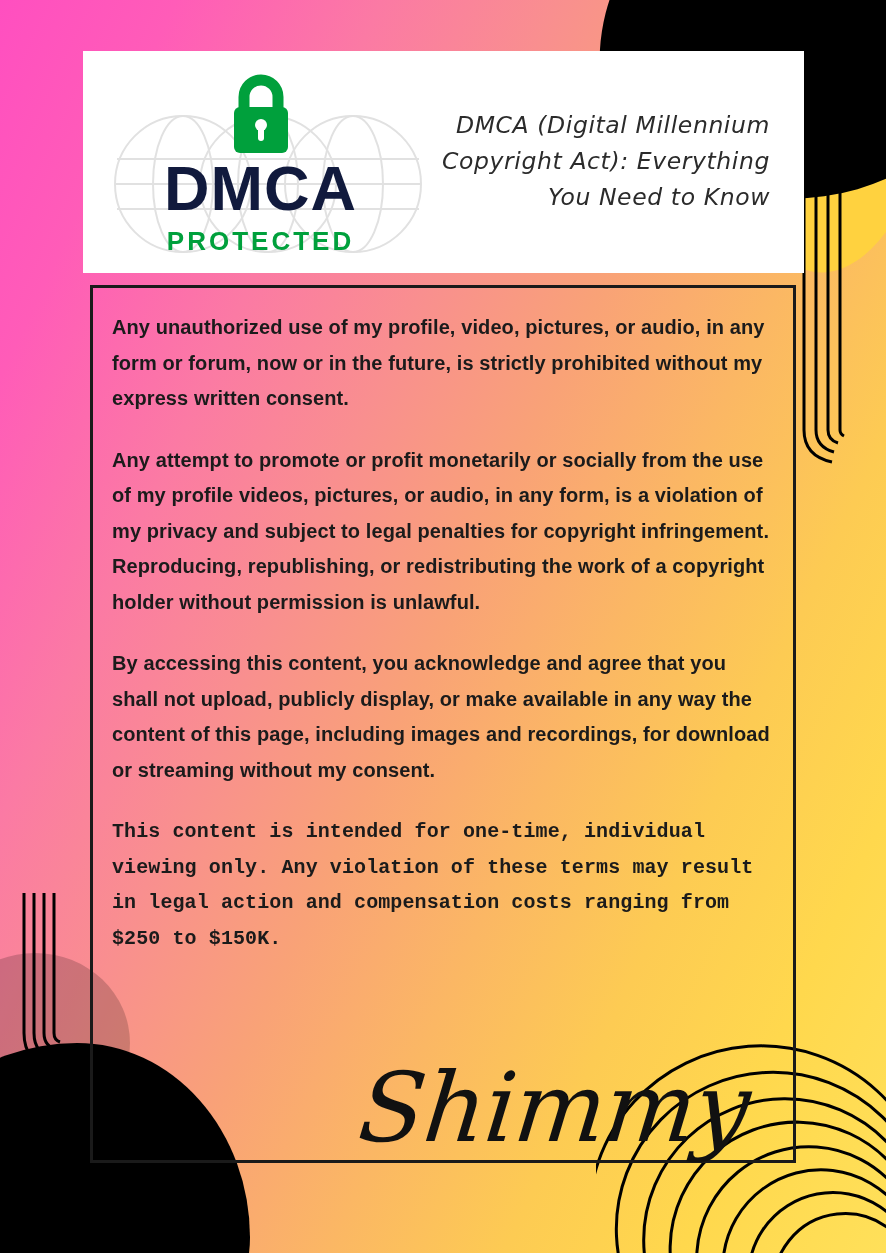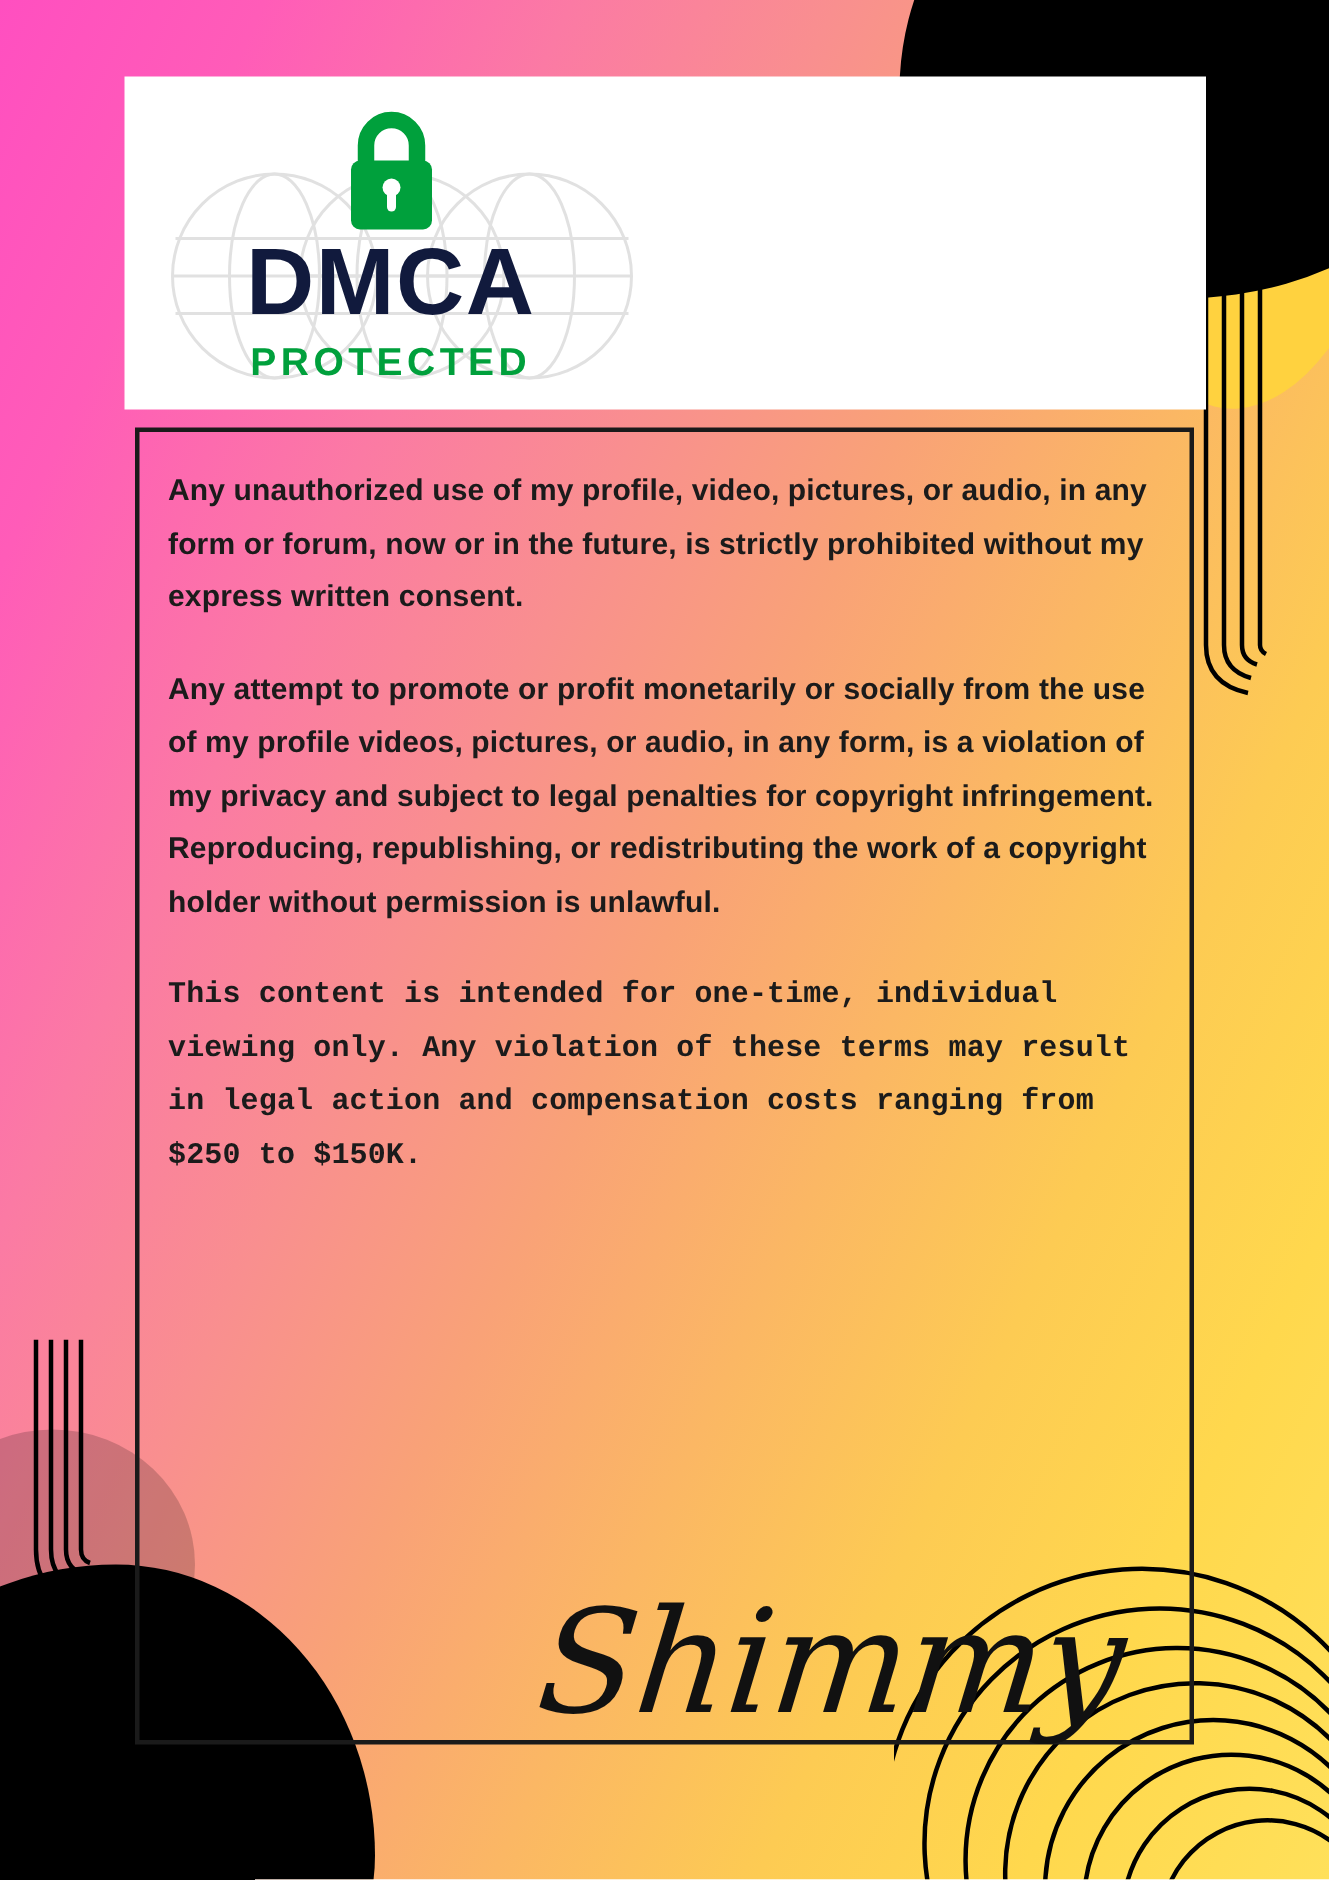--- a/index.html
+++ b/index.html
@@ -230,25 +230,27 @@
         <path d="M20,36 V24 a17,17 0 0 1 34,0 V36" fill="none" stroke="#00a03c" stroke-width="11"></path>
         <rect x="10" y="34" width="54" height="46" rx="6" fill="#00a03c"></rect>
         <circle cx="37" cy="52" r="6" fill="#ffffff"></circle>
         <rect x="34" y="54" width="6" height="14" rx="3" fill="#ffffff"></rect>
       </svg>
 
       <div class="dmca-word">DMCA</div>
       <div class="protected-word">PROTECTED</div>
     </div>
 
+    <div class="header-right">DMCA (Digital Millennium Copyright Act): Everything You Need to Know</div>
   </div>
 
   <div class="body-box"></div>
 
   <div class="body-text">
     <p>Any unauthorized use of my profile, video, pictures, or audio, in any form or forum, now or in the future, is strictly prohibited without my express written consent.</p>
     <p>Any attempt to promote or profit monetarily or socially from the use of my profile videos, pictures, or audio, in any form, is a violation of my privacy and subject to legal penalties for copyright infringement. Reproducing, republishing, or redistributing the work of a copyright holder without permission is unlawful.</p>
+    <p>By accessing this content, you acknowledge and agree that you shall not upload, publicly display, or make available in any way the content of this page, including images and recordings, for download or streaming without my consent.</p>
     <p>This content is intended for one-time, individual viewing only. Any violation of these terms may result in legal action and compensation costs ranging from $250 to $150K.</p>
   </div>
 
   <div class="signature">Shimmy</div>
 
 </div>
 
 </body></html>

